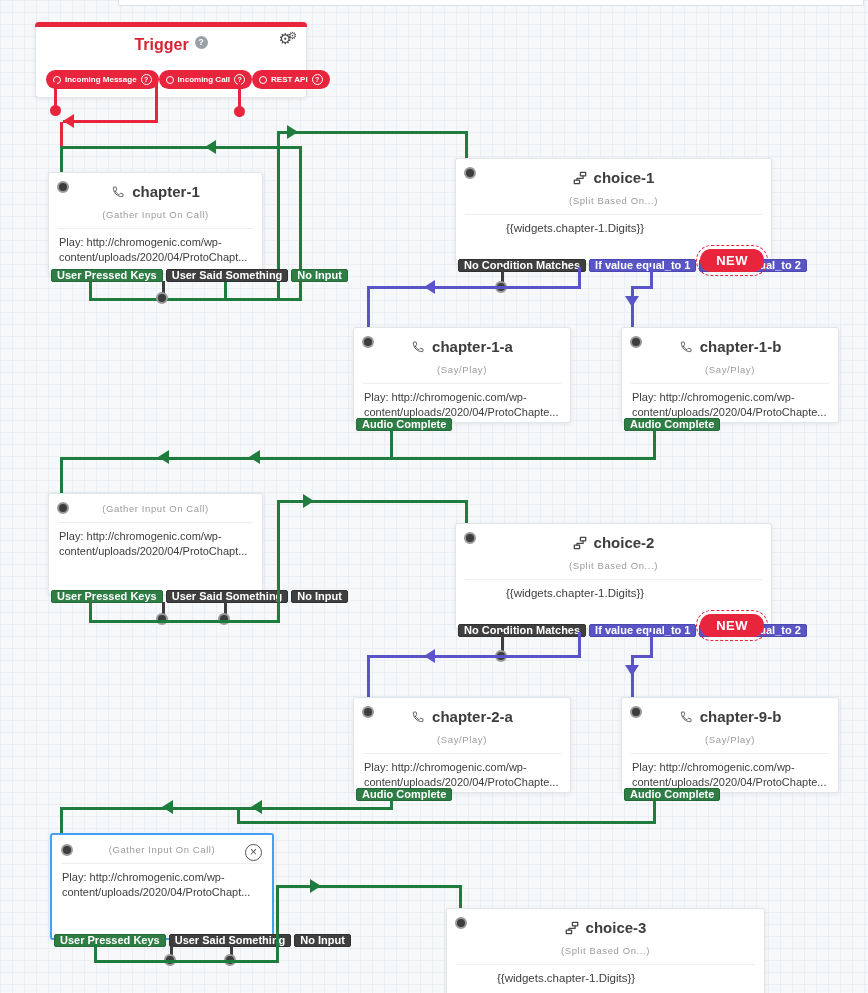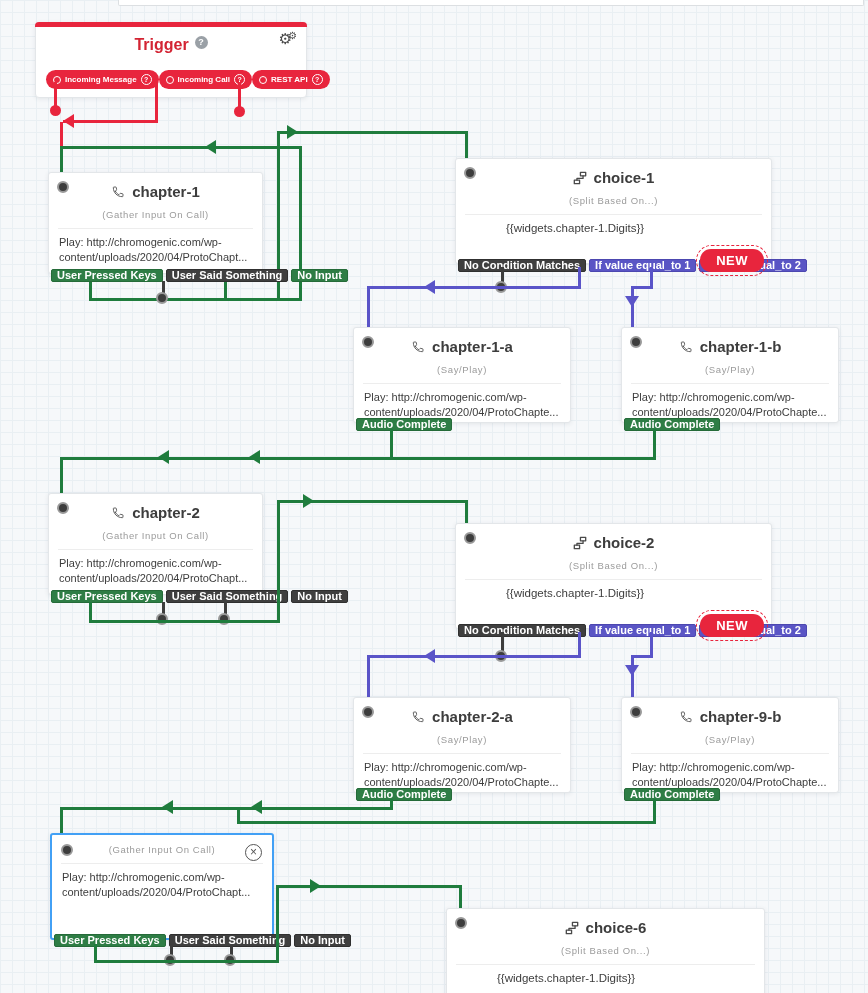--- a/index.html
+++ b/index.html
@@ -254,26 +254,20 @@
 
   <div class="vl green-l" style="left:390px;top:429px;height:29px"></div>
   <div class="vl green-l" style="left:653px;top:429px;height:29px"></div>
   <div class="hl green-l" style="left:61px;top:457px;width:595px"></div>
   <div class="arr left green" style="left:158px;top:450px"></div>
   <div class="arr left green" style="left:249px;top:450px"></div>
   <div class="vl green-l" style="left:60px;top:457px;height:38px"></div>
 
   <div class="card" style="left:48px;top:493px;width:213px;height:100px">
     <div class="port"></div>
-    <div class="w-title">
-      <svg width="14" height="14" viewBox="0 0 24 24">
-          <path class="icon-stroke" d="M7.5 10.7c1.4 2.6 3.3 4.5 5.9 5.9l2-2c.3-.3.7-.4 1-.2 1 .3 2.1.5 3.2.5.5 0 .9.4.9.9v3.3c0 .5-.4.9-.9.9C10.7 20 4 13.3 4 4.4c0-.5.4-.9.9-.9h3.3c.5 0 .9.4.9.9 0 1.1.2 2.2.5 3.2.1.3 0 .7-.2 1l-1.9 2.1z"></path>
-        </svg>
-      <span>chapter-2</span>
-    </div>
     <div class="w-sub">(Gather Input On Call)</div>
     <div class="w-div"></div>
     <div class="w-body">
       <div>Play: http://chromogenic.com/wp-</div>
       <div>content/uploads/2020/04/ProtoChapt...</div>
     </div>
     <div class="tags">
       <span class="tag green">User Pressed Keys</span>
       <span class="tag dark">User Said Something</span>
       <span class="tag dark">No Input</span>
@@ -404,20 +398,20 @@
   <div class="card" style="left:446px;top:908px;width:317px;height:95px">
     <div class="port"></div>
     <div class="w-title">
       <svg width="14" height="14" viewBox="0 0 16 16">
           <g class="icon-stroke" stroke-width="1.3">
             <rect x="8.5" y="1.5" width="6" height="4"></rect>
             <rect x="1.5" y="10.5" width="6" height="4"></rect>
             <path d="M11.5 5.5v3h-7v2"></path>
           </g>
         </svg>
-      <span>choice-6</span>
+      <span>choice-3</span>
     </div>
     <div class="w-sub">(Split Based On...)</div>
     <div class="w-div"></div>
     <div class="w-body choice-body">{{widgets.chapter-1.Digits}}</div>
   </div>
 
 </div>
 
 </body></html>

